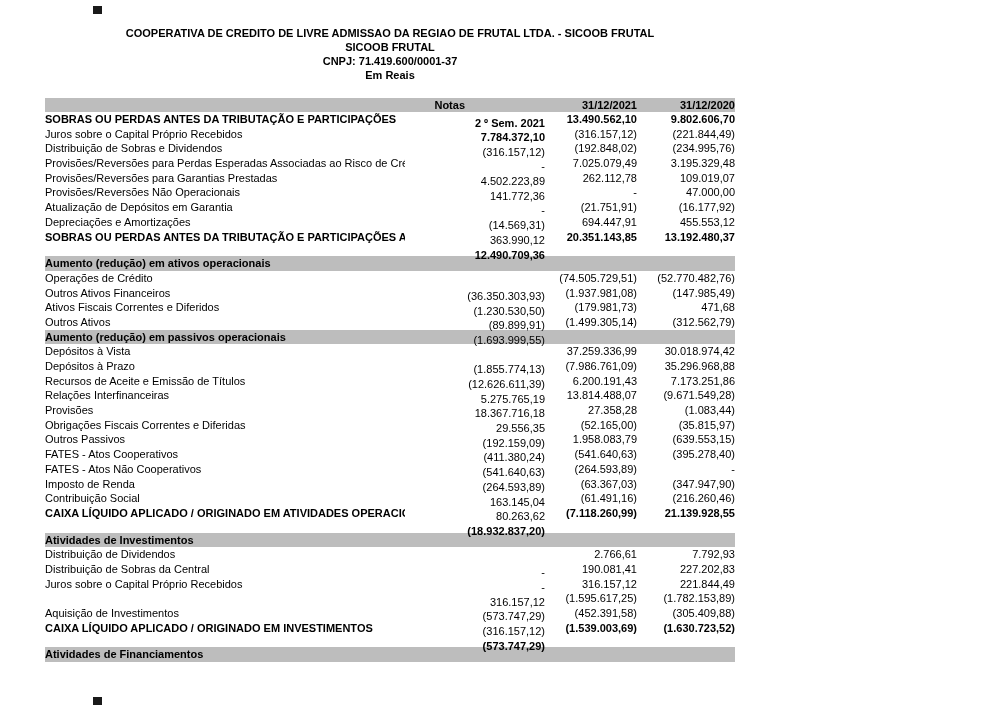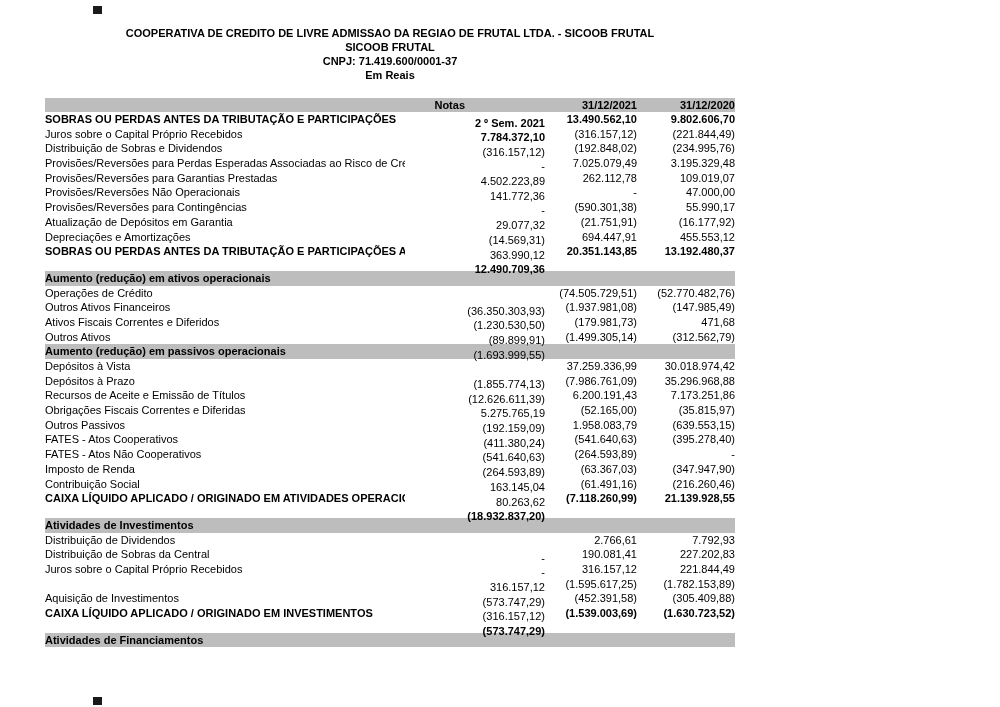--- a/index.html
+++ b/index.html
@@ -114,27 +114,20 @@
           <div class="cell c3">109.019,07</div>
         </div>
         <div class="row normal">
           <div class="label-cell">Provisões/Reversões Não Operacionais</div>
           <div class="cell notas"></div>
           <div class="cell c1">-</div>
           <div class="cell c2">-</div>
           <div class="cell c3">47.000,00</div>
         </div>
         <div class="row normal">
-          <div class="label-cell">Provisões/Reversões para Contingências</div>
-          <div class="cell notas"></div>
-          <div class="cell c1">29.077,32</div>
-          <div class="cell c2">(590.301,38)</div>
-          <div class="cell c3">55.990,17</div>
-        </div>
-        <div class="row normal">
           <div class="label-cell">Atualização de Depósitos em Garantia</div>
           <div class="cell notas"></div>
           <div class="cell c1">(14.569,31)</div>
           <div class="cell c2">(21.751,91)</div>
           <div class="cell c3">(16.177,92)</div>
         </div>
         <div class="row normal">
           <div class="label-cell">Depreciações e Amortizações</div>
           <div class="cell notas"></div>
           <div class="cell c1">363.990,12</div>
@@ -198,20 +191,34 @@
           <div class="cell c3">35.296.968,88</div>
         </div>
         <div class="row normal">
           <div class="label-cell">Recursos de Aceite e Emissão de Títulos</div>
           <div class="cell notas"></div>
           <div class="cell c1">5.275.765,19</div>
           <div class="cell c2">6.200.191,43</div>
           <div class="cell c3">7.173.251,86</div>
         </div>
         <div class="row normal">
+          <div class="label-cell">Relações Interfinanceiras</div>
+          <div class="cell notas"></div>
+          <div class="cell c1">18.367.716,18</div>
+          <div class="cell c2">13.814.488,07</div>
+          <div class="cell c3">(9.671.549,28)</div>
+        </div>
+        <div class="row normal">
+          <div class="label-cell">Provisões</div>
+          <div class="cell notas"></div>
+          <div class="cell c1">29.556,35</div>
+          <div class="cell c2">27.358,28</div>
+          <div class="cell c3">(1.083,44)</div>
+        </div>
+        <div class="row normal">
           <div class="label-cell">Obrigações Fiscais Correntes e Diferidas</div>
           <div class="cell notas"></div>
           <div class="cell c1">(192.159,09)</div>
           <div class="cell c2">(52.165,00)</div>
           <div class="cell c3">(35.815,97)</div>
         </div>
         <div class="row normal">
           <div class="label-cell">Outros Passivos</div>
           <div class="cell notas"></div>
           <div class="cell c1">(411.380,24)</div>

